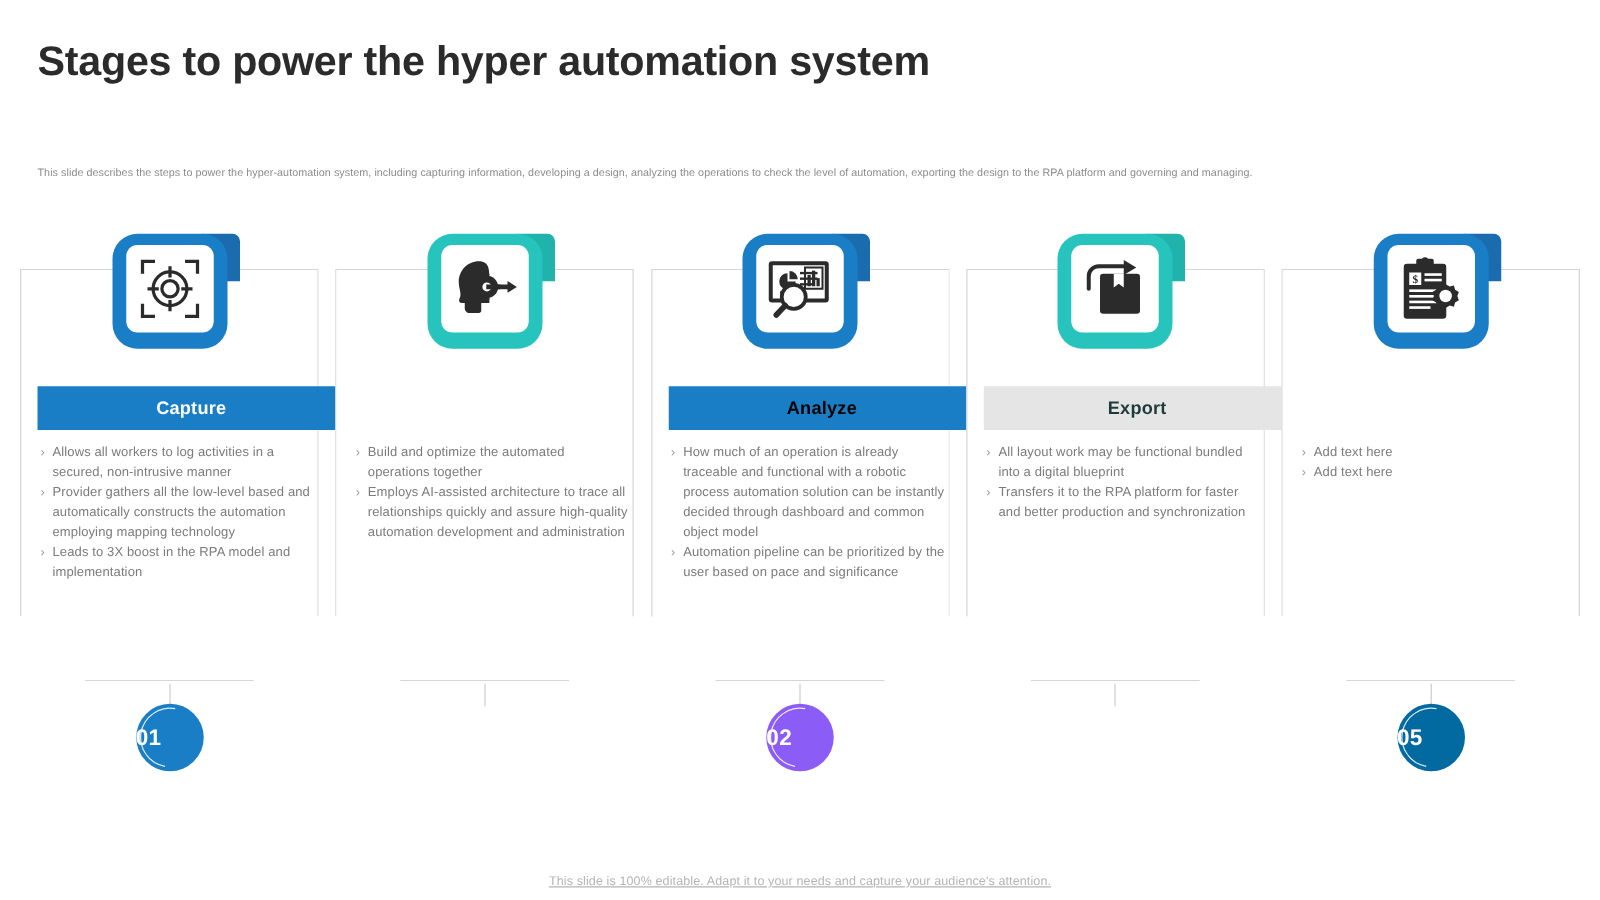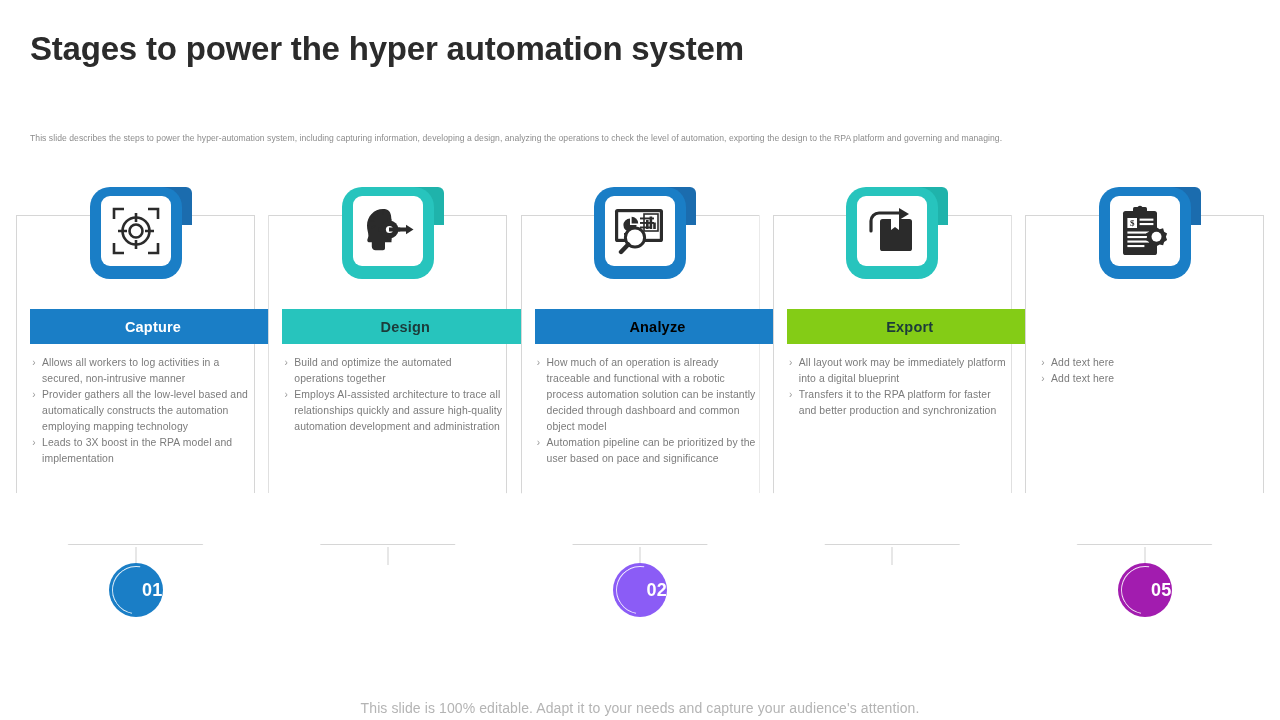--- a/index.html
+++ b/index.html
@@ -185,21 +185,21 @@
     align-items: center;
     justify-content: center;
   }
   .badge {
     position: relative;
     width: 54px;
     height: 54px;
     border-radius: 50%;
     display: flex;
     align-items: center;
-    justify-content: flex-end;
+    justify-content: flex-start;
     font-size: 18px;
     font-weight: bold;
     color: #ffffff;
     letter-spacing: 0.3px;
   }
   .badge-ring {
     position: absolute;
     left: 3px; top: 3px;
     width: 48px; height: 48px;
     border-radius: 50%;
@@ -211,23 +211,24 @@
   }
   .badge-num { position: relative; z-index: 2; }
 
   
   .footer {
     position: absolute;
     left: 0;
     top: 700px;
     width: 1280px;
     text-align: center;
-    font-size: 14px;
+    font-size: 10px;
     color: #b4b4b4;
     letter-spacing: 0.1px;
+    text-decoration: underline;
   }
 </style>
 </head>
 <body>
 
 <div class="slide">
 
   <div class="slide-title">Stages to power the hyper automation system</div>
   <div class="slide-subtitle">This slide describes the steps to power the hyper-automation system, including capturing information, developing a design, analyzing the operations to check the level of automation,  exporting the design to the RPA platform and governing and managing.</div>
 
@@ -290,21 +291,20 @@
           <rect x="17.4" y="21.6" width="4.6" height="3.8" rx="1"></rect>
           <rect x="35" y="21.6" width="4.6" height="3.8" rx="1"></rect>
         </g>
         <path d="M28 21.6h19.5l-1 1.9 1 1.9H28z"></path>
         <path d="M45 18.8 52.5 23.5 45 28.2z"></path>
       </g>
     </svg>
             </div>
           </div>
         </div>
-        <div class="stage-bar" style="background: rgb(39, 196, 189); color: rgb(28, 59, 58);">Design</div>
         <div class="bullets">
           <div class="bullet">
             <span class="bullet-mark">›</span>
             <span class="bullet-text">Build and optimize the automated operations together</span>
           </div>
           <div class="bullet">
             <span class="bullet-mark">›</span>
             <span class="bullet-text">Employs AI-assisted architecture to trace all relationships quickly and assure high-quality automation development and administration</span>
           </div>
         </div>
@@ -370,25 +370,25 @@
       </g>
       <path d="M34 1 44 7 34 13z" fill="#2b2b2b"></path>
       <g fill="#2b2b2b">
         <rect x="15" y="12" width="32" height="32" rx="2.6"></rect>
         <path d="M26 12h8v11l-4-3-4 3z" fill="#ffffff"></path>
       </g>
     </svg>
             </div>
           </div>
         </div>
-        <div class="stage-bar" style="background: #84cc16; color: rgb(28, 59, 58);">Export</div>
+        <div class="stage-bar" style="background: #e5e5e5; color: rgb(28, 59, 58);">Export</div>
         <div class="bullets">
           <div class="bullet">
             <span class="bullet-mark">›</span>
-            <span class="bullet-text">All layout work may be immediately platform into a digital blueprint</span>
+            <span class="bullet-text">All layout work may be functional bundled into a digital blueprint</span>
           </div>
           <div class="bullet">
             <span class="bullet-mark">›</span>
             <span class="bullet-text">Transfers it to the RPA platform for faster and better production and synchronization</span>
           </div>
         </div>
         <div class="connector" style="top: 332px;"></div>
       </div>
       <div class="card">
         <div class="card-shape">
@@ -440,21 +440,21 @@
           <span class="badge-num">01</span>
         </div>
       </div>
       <div class="badge-slot">
         <div class="badge" style="background: #8b5cf6;">
           <div class="badge-ring"></div>
           <span class="badge-num">02</span>
         </div>
       </div>
       <div class="badge-slot">
-        <div class="badge" style="background: #a21caf;">
+        <div class="badge" style="background: #0369a1;">
           <div class="badge-ring"></div>
           <span class="badge-num">05</span>
         </div>
       </div>
     </div>
 
   <div class="footer">This slide is 100% editable. Adapt it to your needs and capture your audience's attention.</div>
 </div>
 
 </body></html>

